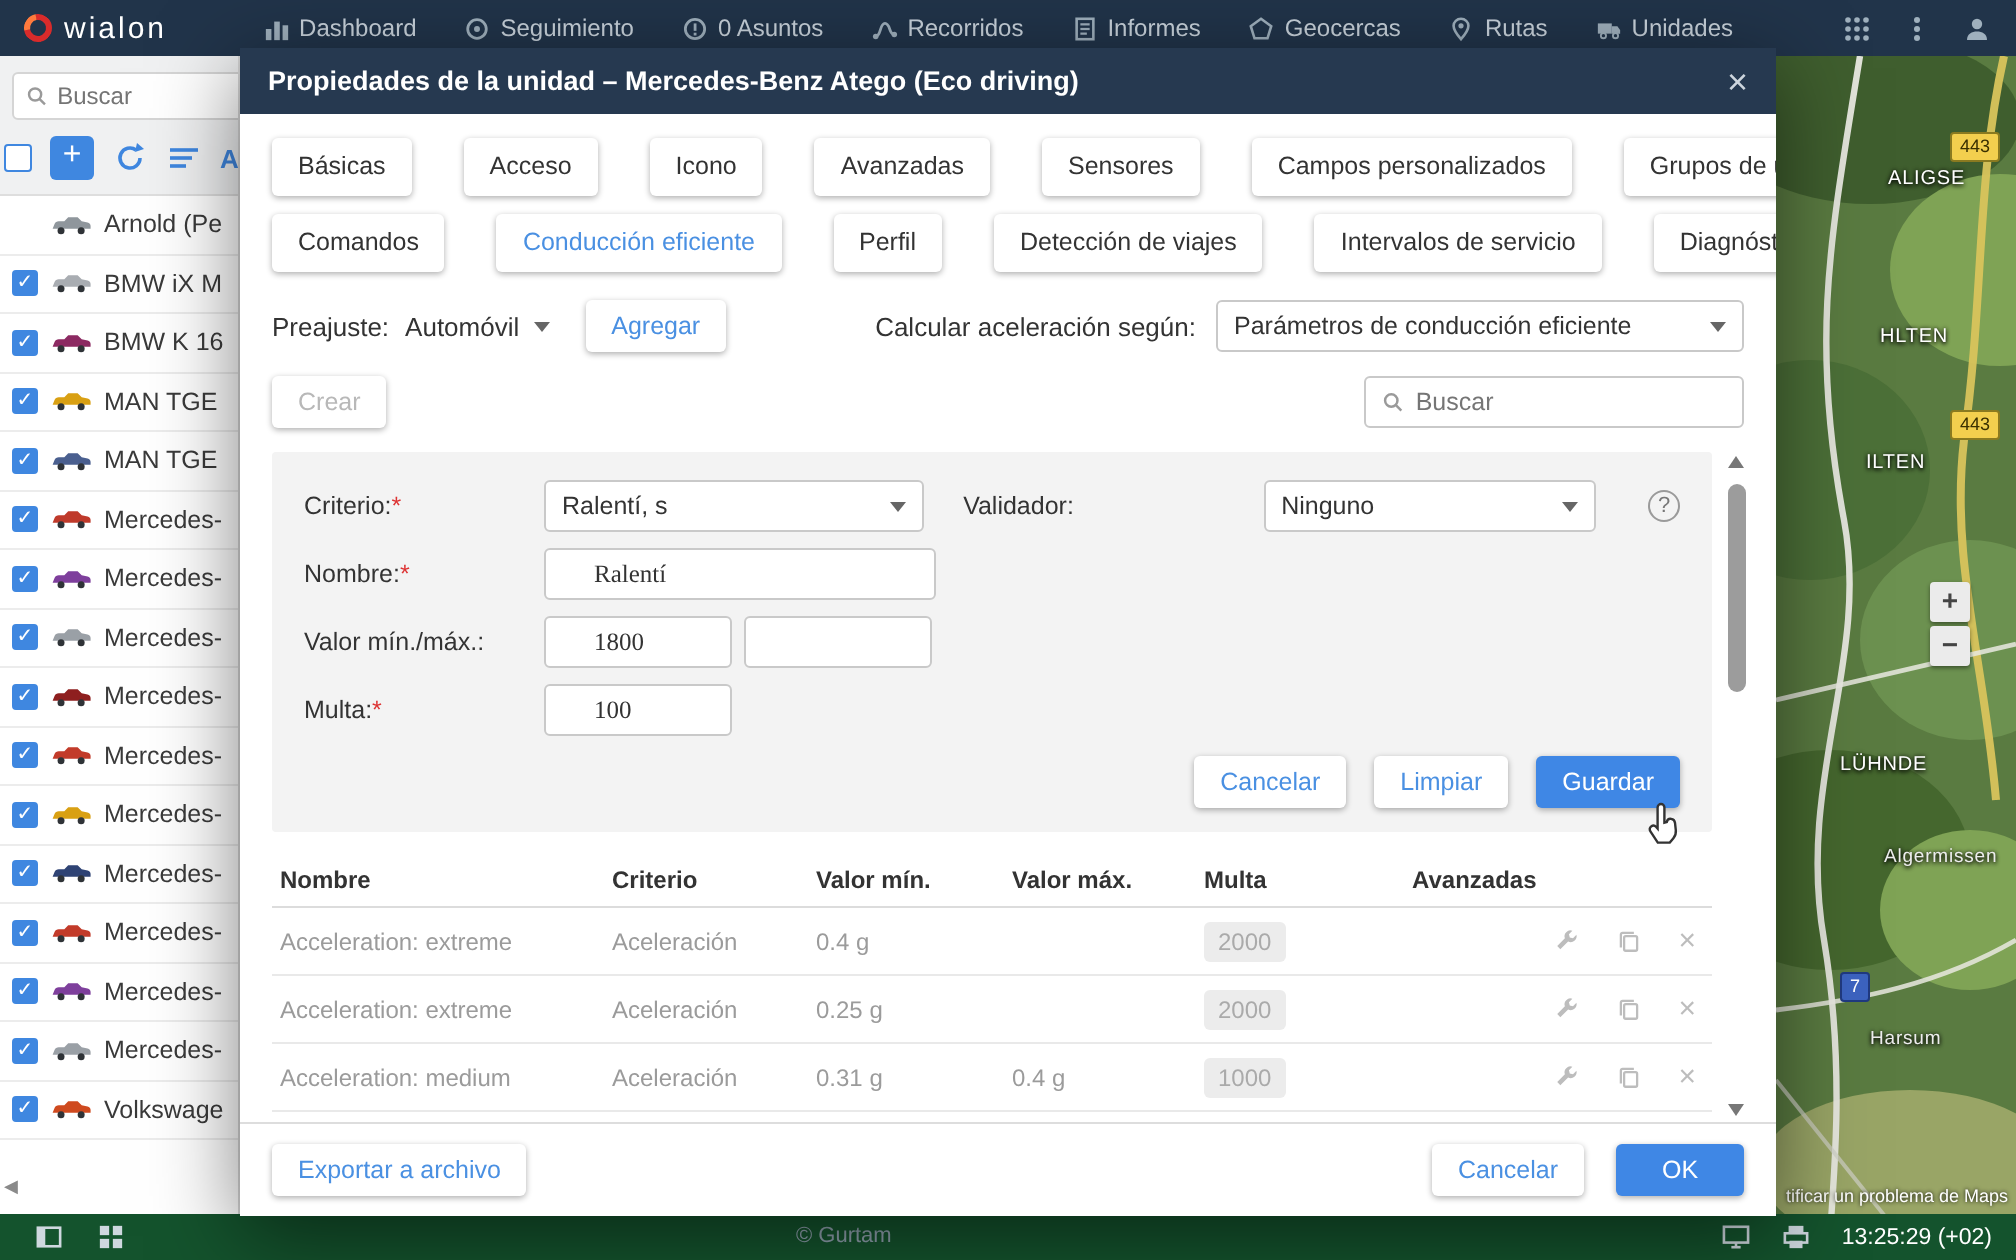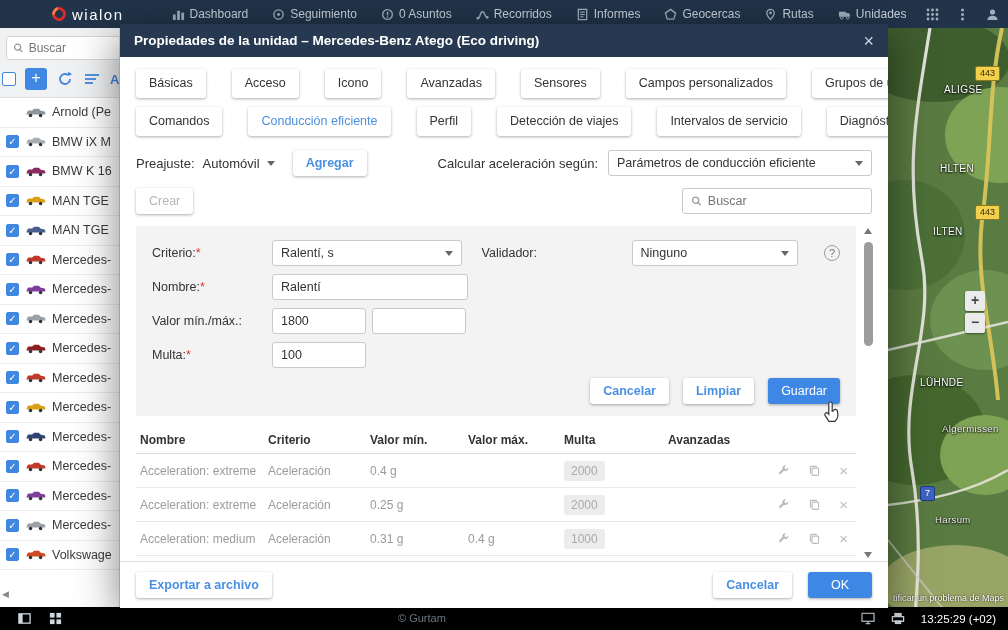--- a/index.html
+++ b/index.html
@@ -5,21 +5,21 @@
   * { box-sizing: border-box; margin: 0; padding: 0; }
   html,body { width:1008px; height:630px; }
   body {
     position:relative; overflow:hidden;
     font-family:"Liberation Sans","DejaVu Sans",sans-serif;
     background:#5a7b41; font-size:13px; color:#333;
   }
 
   
   .topbar { position:absolute; top:0; left:0; right:0; height:28px; background:#21344a;
-    display:flex; align-items:center; z-index:50; color:#c9d3dc;padding-left:40px; }
+    display:flex; align-items:center; z-index:50; color:#c9d3dc; }
   .brand { display:flex; align-items:center; gap:6px; padding:0 10px 0 12px; }
   .logo-swirl { width:14px; height:14px; border-radius:50%; border:3px solid #d92b2b; border-left-color:#ff7a3d; transform:rotate(35deg); }
   .brand-name { color:#fff; font-size:15px; letter-spacing:1.5px; }
   .nav { display:flex; align-items:center; margin-left:26px; }
   .nav-item { display:flex; align-items:center; gap:5px; padding:0 12px; height:28px; cursor:pointer; font-size:12px; white-space:nowrap; }
   .nav-item svg { width:13px; height:13px; }
   .tb-right { margin-left:auto; display:flex; align-items:center; gap:2px; padding-right:6px; }
   .tb-iconbtn { width:28px; height:28px; display:flex; align-items:center; justify-content:center; cursor:pointer; }
   .tb-iconbtn svg { width:15px; height:15px; }
 
@@ -56,42 +56,42 @@
     border-bottom:1px solid #ececec; background:#fff; width:220px; cursor:pointer; }
   .cb { width:13px; height:13px; border:1px solid #3f87e0; border-radius:2px; background:#3f87e0;
     color:#fff; font-size:10px; line-height:12px; text-align:center; flex:0 0 auto; }
   .cb.nocb { visibility:hidden; }
   .cb.checked::after { content:"\2713"; }
   .car-ic { width:21px; height:11px; flex:0 0 auto; }
   .unit-name { font-size:12.5px; color:#3a3a3a; white-space:nowrap; }
   .collapse-arrow { position:absolute; left:2px; bottom:8px; color:#8a8a8a; font-size:9px; cursor:pointer; }
 
   
-  .bottombar { position:absolute; bottom:0; left:0; right:0; height:23px; background:#000000; z-index:45;
+  .bottombar { position:absolute; bottom:0; left:0; right:0; height:23px; background:#14532d; z-index:45;
     display:flex; align-items:center; color:#cfd8df;justify-content:flex-end; }
   .bb-left { display:flex; align-items:center; gap:18px; padding-left:18px; }
   .bb-left svg { width:13px; height:13px; cursor:pointer; }
   .bb-copy { position:absolute; left:398px; top:5px; color:#8fa0ad; font-size:11px; }
   .bb-right { margin-left:auto; display:flex; align-items:center; gap:16px; padding-right:12px; }
   .bb-right svg { width:14px; height:13px; cursor:pointer; }
   .bb-time { color:#fff; font-size:11.5px; white-space:nowrap; }
 
   
   .modal { position:absolute; left:120px; top:24px; width:768px; height:584px; background:#fff; z-index:60;
     box-shadow:0 10px 40px rgba(0,0,0,.5); display:flex; flex-direction:column; }
   .modal-header { height:33px; background:#263950; display:flex; align-items:center; padding:16px 14px; flex:0 0 auto; }
   .modal-title { color:#fff; font-size:13.5px; font-weight:bold; }
   .modal-close { margin-left:auto; color:#cdd5dd; font-size:18px; line-height:18px; cursor:pointer; }
   .modal-body { position:relative; flex:1 1 auto; padding:12px 16px 0; overflow:hidden; }
 
   .tab-row { display:flex; gap:26px; margin-bottom:9px; }
   .chip { background:#fff; border-radius:3px; box-shadow:0 1px 3px rgba(0,0,0,.32); padding:0 13px;
     height:29px; line-height:29px; font-size:12.5px; color:#333; cursor:pointer; white-space:nowrap; }
   .chip.active { color:#4a90e2; }
-  .chip.blue-text { color:#4a90e2;font-weight:bold; }
+  .chip.blue-text { color:#4a90e2; }
   .chip.disabled { color:#b8b8b8; cursor:default; }
   .chip.primary { background:#3f87e5; color:#fff; }
   .chip.small { height:26px; line-height:26px; }
 
   .preset-row { display:flex; align-items:center; margin:14px 0 12px; }
   .select-plain { display:flex; align-items:center; gap:7px; margin-left:8px; cursor:pointer; }
   .caret { width:0; height:0; border-left:4px solid transparent; border-right:4px solid transparent; border-top:5px solid #666; }
   .select-box { display:flex; align-items:center; justify-content:space-between; border:1px solid #c9c9c9;
     border-radius:3px; height:26px; padding:0 8px; background:#fff; cursor:pointer; font-size:12.5px; color:#333; gap:6px; }
   .accel-select { width:264px; margin-left:10px; }
@@ -101,31 +101,31 @@
     height:26px; padding:0 8px; width:190px; margin-left:auto; background:#fff; }
   .search-input input { border:0; outline:0; width:100%; font-size:12.5px; color:#333; font-family:inherit; }
 
   .form-panel { background:#f3f3f3; border-radius:2px; padding:14px 16px 12px; margin-right:16px; }
   .f-row { display:flex; align-items:center; margin-bottom:8px; font-size:12.5px; color:#333; }
   .f-label { width:120px; flex:0 0 auto; }
   .req { color:#d33; }
   .val-label { width:150px; margin-left:20px; flex:0 0 auto; }
   .sel-196 { width:196px; }
   .sel-172 { width:172px;gap:15px; }
-  .inp { height:26px; border:1px solid #c9c9c9; border-radius:3px; padding:0 8px; font-size:12.5px;
-    color:#333; background:#fff; outline:none; font-family:Liberation Sans, sans-serif; }
+  .inp { height:26px; border:1px solid #c9c9c9; border-radius:3px; padding:0 24px; font-size:12.5px;
+    color:#333; background:#fff; outline:none; font-family:Liberation Serif, serif; }
   .w196 { width:196px; } .w94 { width:94px; } .gap6 { margin-left:6px; }
   .help-circle { width:16px; height:16px; border:1px solid #9a9a9a; border-radius:50%; color:#777;
     font-size:11px; text-align:center; line-height:14px; margin-left:26px; cursor:pointer; flex:0 0 auto; }
   .panel-buttons { display:flex; justify-content:flex-end; gap:14px; margin-top:10px; }
 
   .table-wrap { margin-right:16px; margin-top:10px; font-size:12px; }
   .thead { display:flex; font-weight:bold; color:#333; padding:7px 0 6px; border-bottom:1px solid #dcdcdc; }
   .trow { display:flex; align-items:center; height:34px; border-bottom:1px solid #e9e9e9; color:#9b9b9b; }
-  .c1 { width:132px; padding-left:4px; } .c2 { width:102px; } .c3 { width:98px; }
+  .c1 { width:132px; padding-left:4px; } .c2 { width:102px;margin-left:38px; } .c3 { width:98px; }
   .c4 { width:96px; } .c5 { width:102px; }
   .c6 { flex:1; display:flex; justify-content:flex-end; gap:18px; padding-right:8px; align-items:center; }
   .multa-box { display:inline-block; background:#ececec; border-radius:3px; min-width:40px; padding:3px 7px; color:#aaa; }
   .ticon svg { width:13px; height:13px; fill:#bdbdbd; display:block; cursor:pointer; }
   .tx { color:#bdbdbd; font-size:15px; line-height:14px; cursor:pointer; }
 
   .dialog-scrollbar { position:absolute; right:13px; top:204px; width:13px; height:330px; z-index:5; }
   .sb-up { position:absolute; top:0; left:2px; width:0; height:0;
     border-left:4.5px solid transparent; border-right:4.5px solid transparent; border-bottom:6px solid #777; }
   .sb-down { position:absolute; bottom:0; left:2px; width:0; height:0;

